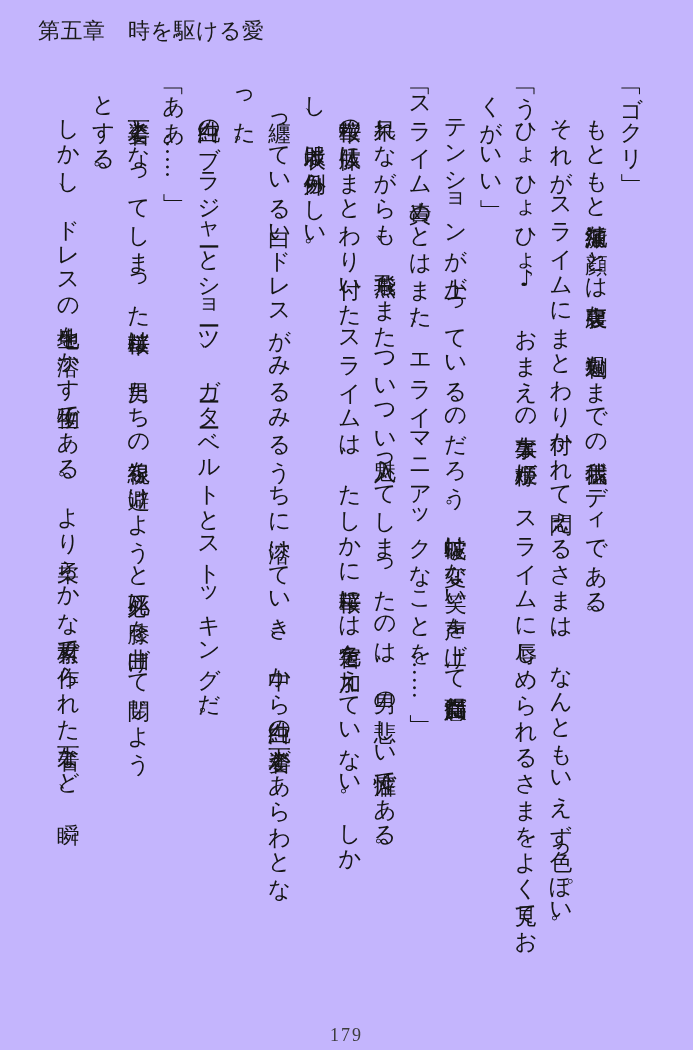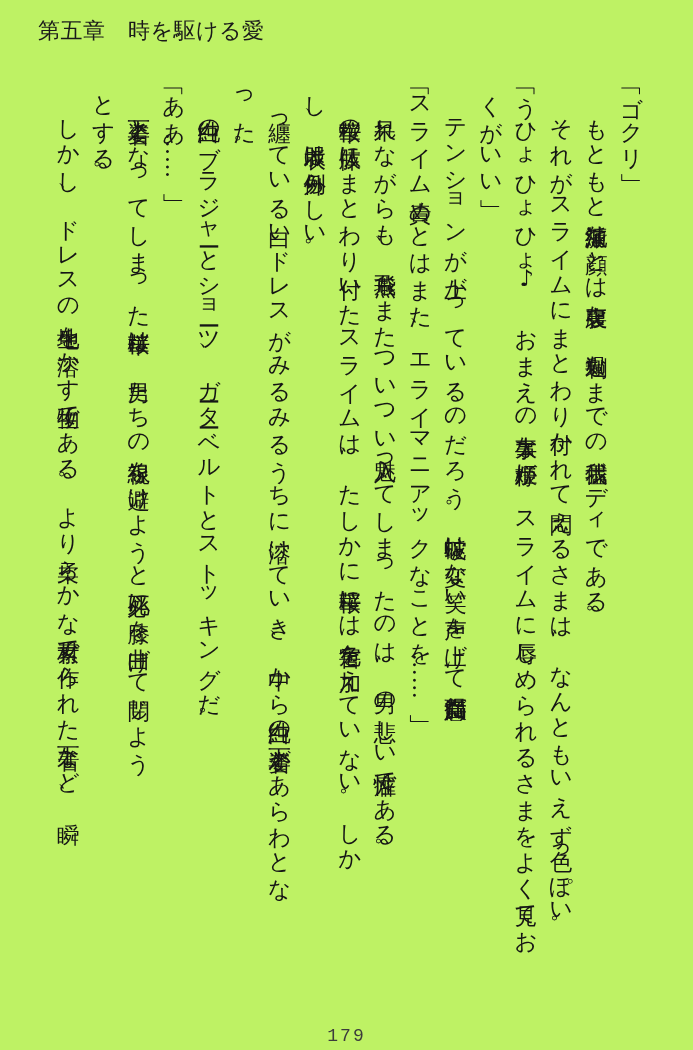--- a/index.html
+++ b/index.html
@@ -10,21 +10,21 @@
     width: 693px;
     height: 1050px;
     background: #fcfcfa;
     font-family: "DejaVu Serif", "Liberation Serif", serif;
     position: relative;
     overflow: hidden;
   }
   .page {
     position: absolute;
     inset: 0;
-    background: #bef264;
+    background: #c4b5fd;
     color: #1a1a1a;
   }
   .chapter-header {
     position: absolute;
     left: 38px;
     top: 16px;
     font-size: 22px;
     color: #1a1a1a;
     letter-spacing: 0.5px;
     white-space: nowrap;
@@ -45,21 +45,21 @@
     white-space: nowrap;
     letter-spacing: 0.5px;
   }
   .page-number {
     position: absolute;
     bottom: 4px;
     left: 0;
     width: 100%;
     text-align: center;
     font-size: 18px;
-    font-family: Liberation Mono, monospace;
+    font-family: Liberation Serif, serif;
     color: #3c3c3c;
     letter-spacing: 2px;
   }
 </style>
 </head>
 <body>
 
 <div class="page">
 
   <div class="chapter-header">第五章　時を駆ける愛</div>

